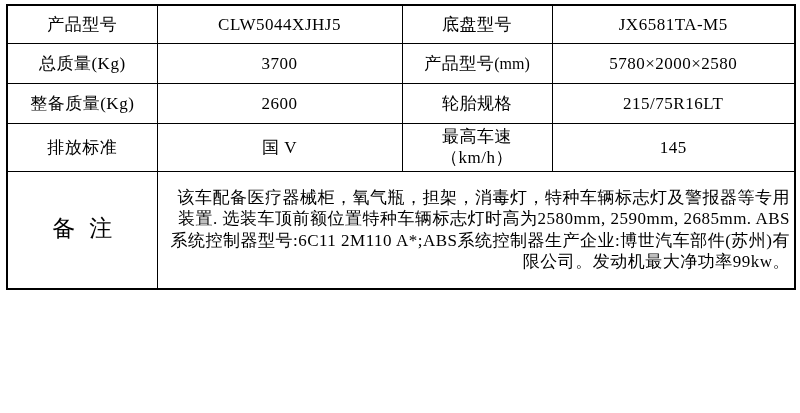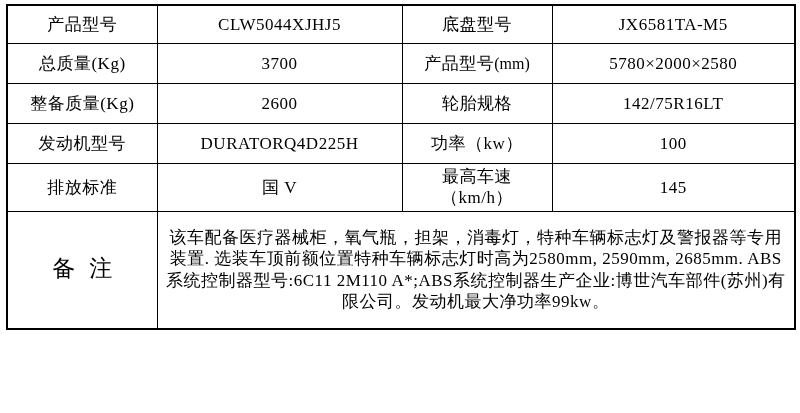--- a/index.html
+++ b/index.html
@@ -68,20 +68,21 @@
   }
   .note-text {
     text-align: left;
     font-size: 15.5px;
     line-height: 1.45;
     padding: 4px 8px 4px 6px;
     letter-spacing: 0.2px;
   }
   .note-text p {
     margin: 0;
+    text-align: right;
   }
   .two-line {
     display: block;
     line-height: 1.2;
   }
 </style>
 </head>
 <body>
 
 <div class="sheet">
@@ -102,27 +103,21 @@
       <tr class="r2">
         <td class="label">总质量(Kg)</td>
         <td class="value">3700</td>
         <td class="label"><span>产品型号</span><span class="unit">(mm)</span></td>
         <td class="value">5780×2000×2580</td>
       </tr>
       <tr class="r3">
         <td class="label">整备质量(Kg)</td>
         <td class="value">2600</td>
         <td class="label">轮胎规格</td>
-        <td class="value">142/75R16LT</td>
-      </tr>
-      <tr class="r5">
-        <td class="label">发动机型号</td>
-        <td class="value">DURATORQ4D225H</td>
-        <td class="label">功率（kw）</td>
-        <td class="value">100</td>
+        <td class="value">215/75R16LT</td>
       </tr>
       <tr class="r7">
         <td class="label">排放标准</td>
         <td class="value">国 V</td>
         <td class="label">最高车速（km/h）</td>
         <td class="value">145</td>
       </tr>
       <tr class="note">
         <td class="label"><span class="note-label">备注</span></td>
         <td class="note-text" colspan="3">

